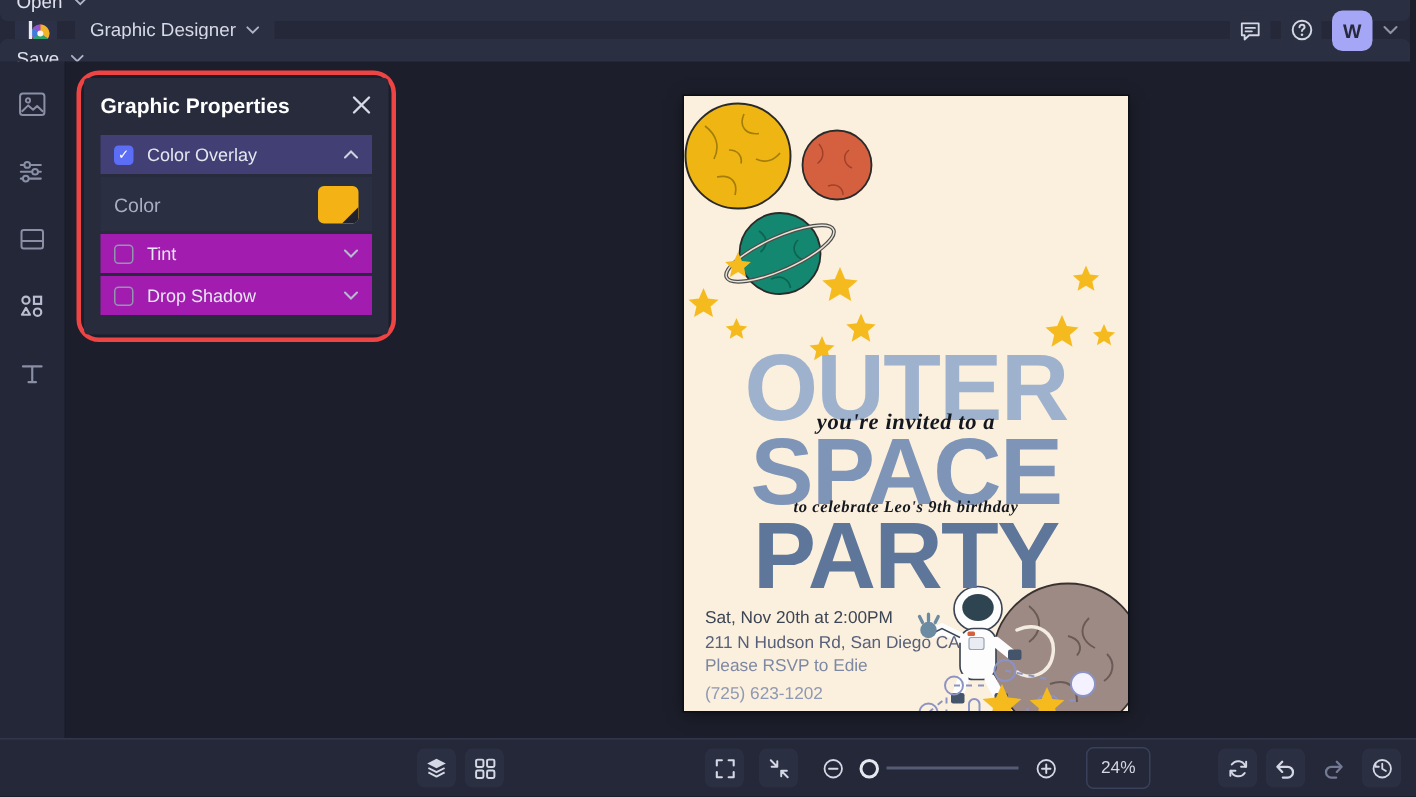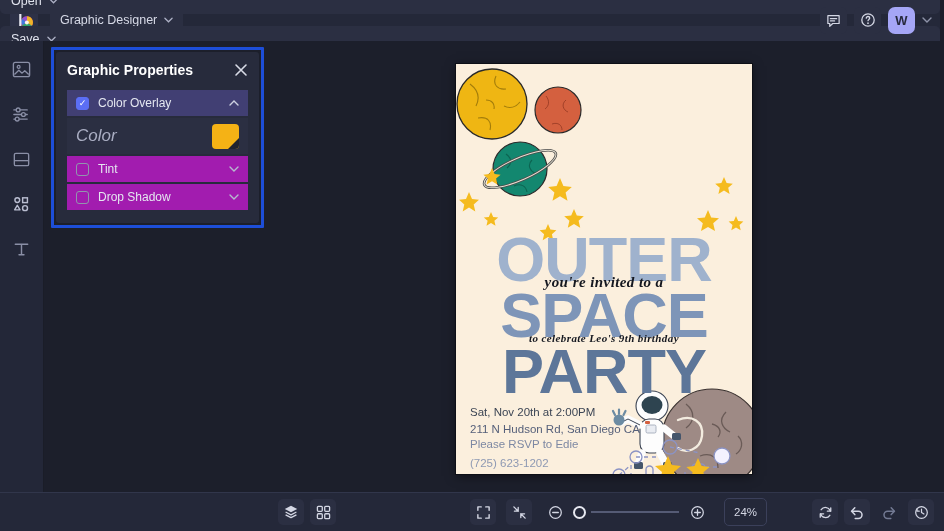--- a/index.html
+++ b/index.html
@@ -63,21 +63,21 @@
 
   
   .workspace {
     position: absolute; left: 44px; top: 41px; right: 0; bottom: 39px;
     background: #1c1f2b;
   }
 
   
   .panel-wrap {
     position: absolute; left: 7px; top: 6px; width: 213px;
-    border: 3px solid #1d4ed8; border-radius: 1px; padding: 2px;
+    border: 3px solid #ef4444; border-radius: 15px; padding: 2px;
   }
   .panel {
     background: #272b3c; border-radius: 3px; padding: 10px 11px 11px 11px;
   }
   .panel-head {
     display: flex; align-items: center; justify-content: space-between; margin-bottom: 12px;
   }
   .panel-title { color: #ffffff; font-size: 14px; font-weight: bold; }
   .close-x { color: #d8dbe6; font-size: 16px; cursor: pointer; line-height: 1; }
   .panel-tools { display: flex; gap: 6px; margin-bottom: 11px; }
@@ -100,21 +100,21 @@
     width: 13px; height: 13px; border-radius: 3px; border: 1.6px solid #9195ad;
     display: flex; align-items: center; justify-content: center; flex: 0 0 auto; cursor: pointer;
   }
   .cb.on { background: #5b6ef5; border-color: #5b6ef5; color: #fff; font-size: 9px; }
   .row-label { flex: 1; color: #e4e7f0; font-size: 12px; }
   .chev { color: #b6bace; font-size: 10px; }
   .color-row {
     height: 36px; background: #2b2f42; display: flex; align-items: center;
     justify-content: space-between; padding: 0 9px; margin-bottom: 2px;
   }
-  .color-lbl { color: #a9adc2; font-size: 17px; font-style: italic; }
+  .color-lbl { color: #a9adc2; font-size: 13px; }
   .swatch {
     width: 27px; height: 25px; border-radius: 4px; background: #f5b215;
     position: relative; overflow: hidden; cursor: pointer;
   }
   .swatch::after {
     content: ""; position: absolute; right: 0; bottom: 0;
     border-style: solid; border-width: 0 0 11px 11px;
     border-color: transparent transparent #20232f transparent;
   }
 

